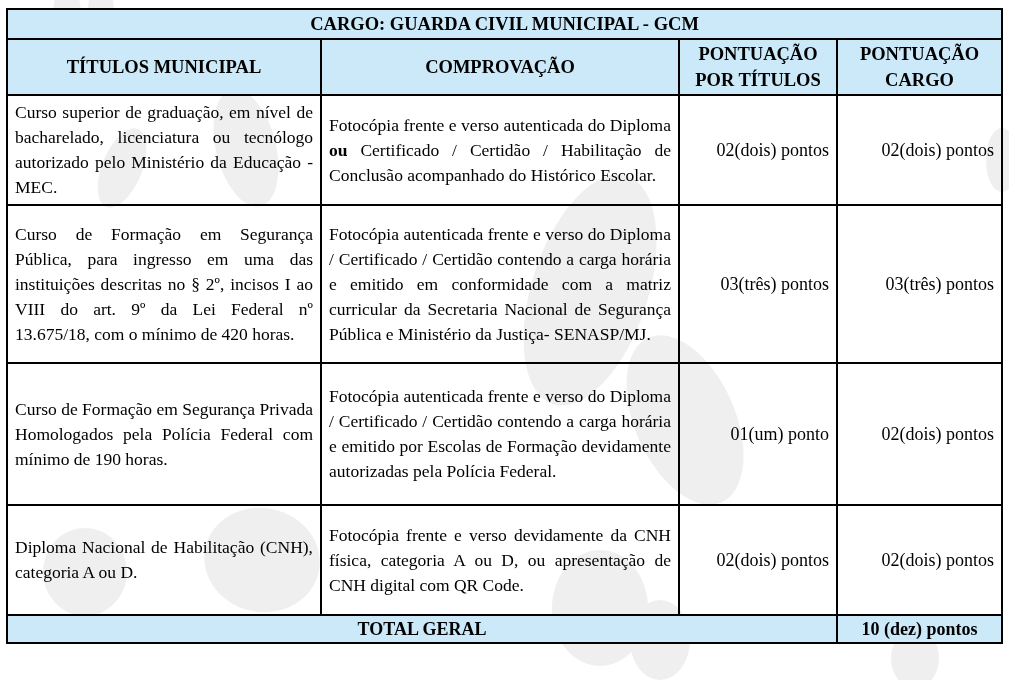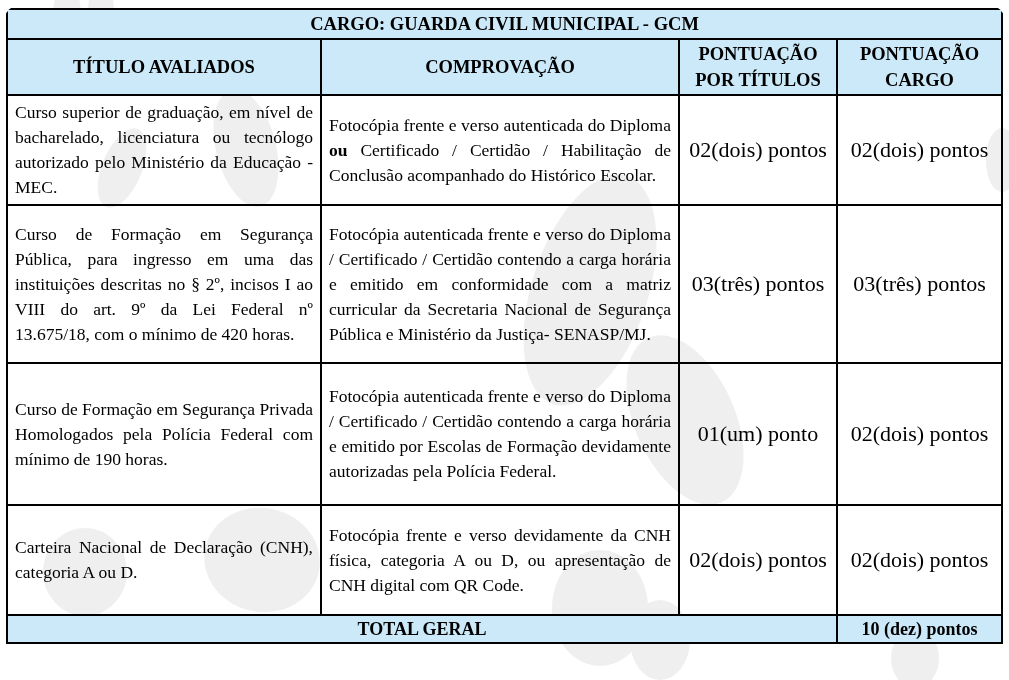--- a/index.html
+++ b/index.html
@@ -10,21 +10,20 @@
     background: #ffffff;
     font-family: "Liberation Serif", "DejaVu Serif", serif;
     color: #000000;
   }
   .page {
     position: relative;
     width: 1009px;
     height: 680px;
     overflow: hidden;
     background: #ffffff;
-    border-radius: 32px;
   }
   .watermark {
     position: absolute;
     left: 0; top: 0;
     width: 1009px;
     height: 680px;
     z-index: 0;
   }
   table.grade-table {
     position: absolute;
@@ -57,22 +56,22 @@
     font-size: 18.5px;
     line-height: 26px;
     padding: 1px 6px;
   }
   td.text-cell {
     font-size: 17.5px;
     line-height: 25px;
     text-align: justify;
   }
   td.pts-cell {
-    font-size: 22px;
-    text-align: center;
+    font-size: 18px;
+    text-align: right;
     font-family: Liberation Serif, serif;
   }
   tr.row-1 td { height: 104px; }
   tr.row-2 td { height: 152px; }
   tr.row-3 td { height: 136px; }
   tr.row-4 td { height: 104px; }
   tr.row-5 td { height: 44px; }
   tr.total-row td {
     height: 24px;
     background: #cbe9f8;
@@ -112,21 +111,21 @@
       <col style="width:158px">
       <col style="width:165px">
     </colgroup>
 
     <tbody>
         <tr class="title-row">
       <td colspan="4">CARGO: GUARDA CIVIL MUNICIPAL - GCM</td>
     </tr>
 
     <tr class="head-row">
-      <th>TÍTULO AVALIADOS</th>
+      <th>TÍTULOS MUNICIPAL</th>
       <th>COMPROVAÇÃO</th>
       <th>PONTUAÇÃO POR TÍTULOS</th>
       <th>PONTUAÇÃO CARGO</th>
     </tr>
 
     <tr class="row-1">
       <td class="text-cell">Curso superior de graduação, em nível de bacharelado, licenciatura ou tecnólogo autorizado pelo Ministério da Educação - MEC.</td>
       <td class="text-cell"><span>Fotocópia frente e verso autenticada do Diploma </span><b class="bold-ou">ou</b><span> Certificado / Certidão / Habilitação de Conclusão acompanhado do Histórico Escolar.</span></td>
       <td class="pts-cell">02(dois) pontos</td>
       <td class="pts-cell">02(dois) pontos</td>
@@ -140,21 +139,21 @@
     </tr>
 
     <tr class="row-3">
       <td class="text-cell">Curso de Formação em Segurança Privada Homologados pela Polícia Federal com mínimo de 190 horas.</td>
       <td class="text-cell">Fotocópia autenticada frente e verso do Diploma / Certificado / Certidão contendo a carga horária e emitido por Escolas de Formação devidamente autorizadas pela Polícia Federal.</td>
       <td class="pts-cell">01(um) ponto</td>
       <td class="pts-cell">02(dois) pontos</td>
     </tr>
 
     <tr class="row-4">
-      <td class="text-cell">Carteira Nacional de Declaração (CNH), categoria A ou D.</td>
+      <td class="text-cell">Diploma Nacional de Habilitação (CNH), categoria A ou D.</td>
       <td class="text-cell">Fotocópia frente e verso devidamente da CNH física, categoria A ou D, ou apresentação de CNH digital com QR Code.</td>
       <td class="pts-cell">02(dois) pontos</td>
       <td class="pts-cell">02(dois) pontos</td>
     </tr>
 
 
     <tr class="total-row">
       <td colspan="3">TOTAL GERAL</td>
       <td>10 (dez) pontos</td>
     </tr>

